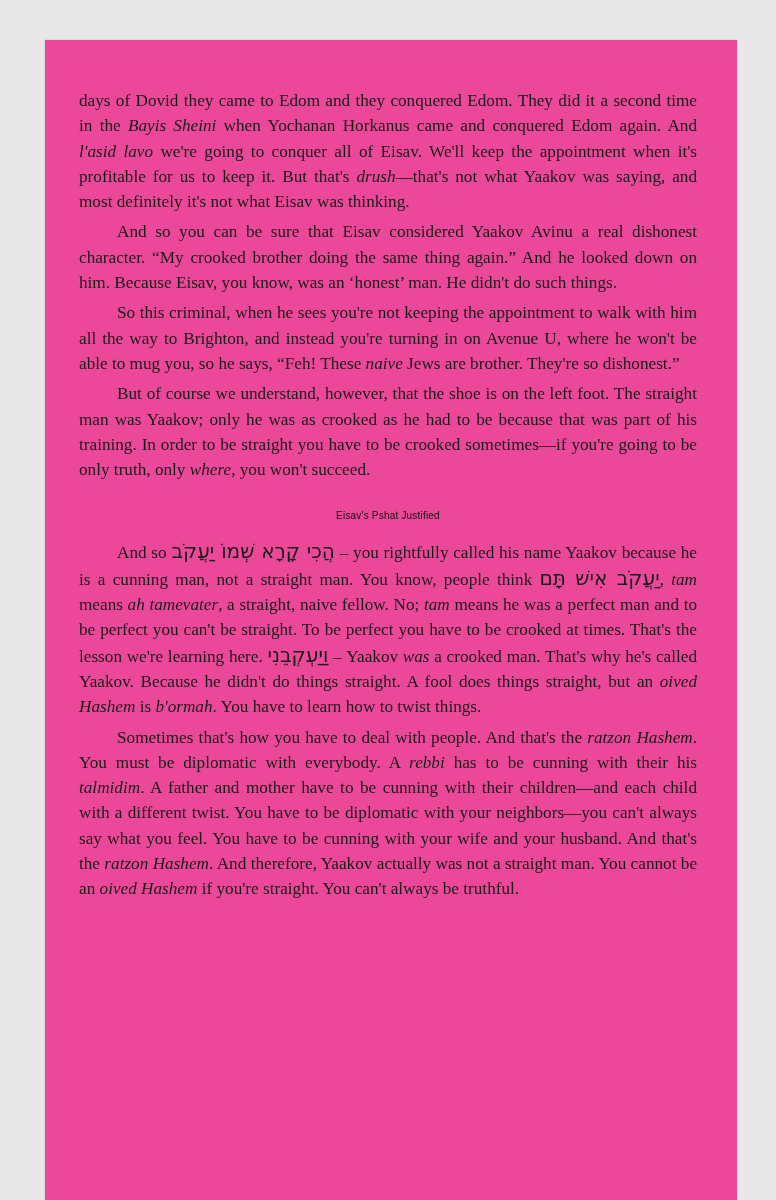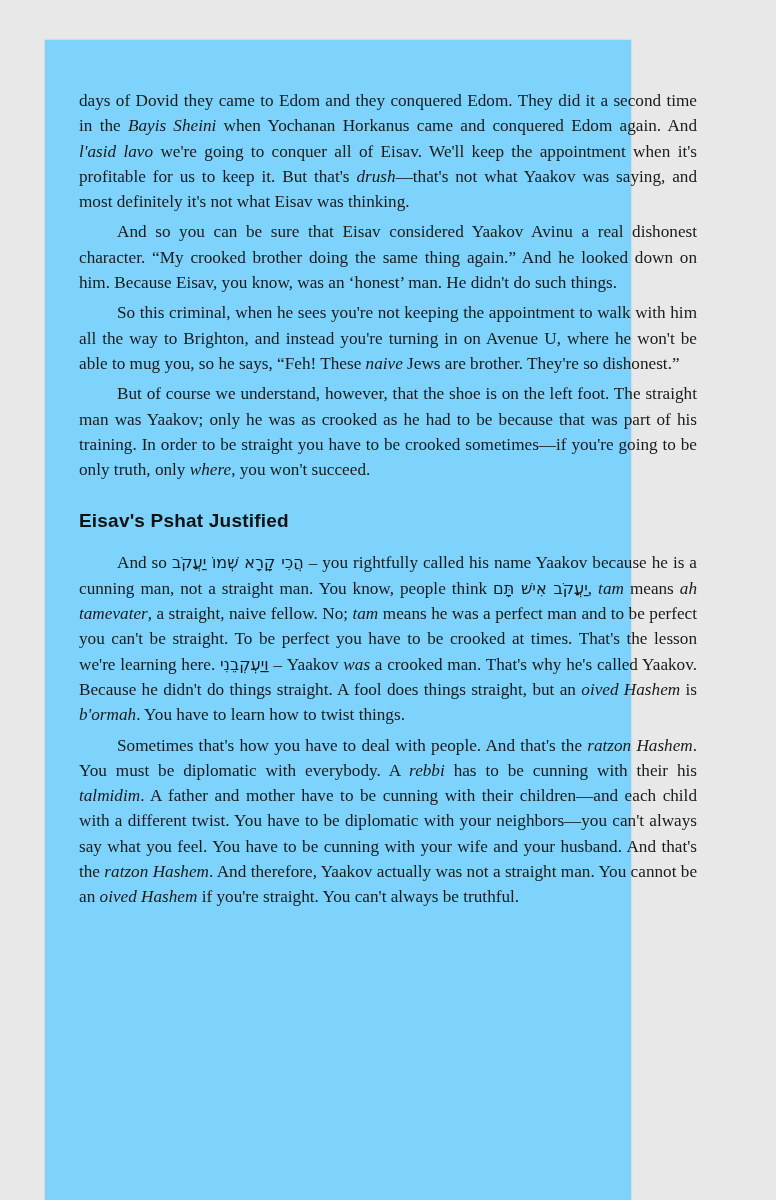--- a/index.html
+++ b/index.html
@@ -9,23 +9,23 @@
   }
   body {
     width: 776px;
     height: 1200px;
     font-family: "Liberation Serif", serif;
   }
   .page {
     position: absolute;
     left: 45px;
     top: 40px;
-    width: 586px;
+    width: 692px;
     height: 1160px;
-    background: #7dd3fc;
+    background: #ec4899;
     box-shadow: 0 0 2px rgba(0,0,0,0.18);
     box-sizing: border-box;
   }
   .content {
     position: absolute;
     left: 34px;
     top: 48px;
     width: 618px;
   }
   p.para {
@@ -38,29 +38,29 @@
   }
   p.para + p.para {
     margin-top: 5px;
   }
   p.indent {
     text-indent: 38px;
   }
   .it { font-style: italic; }
   .heb {
     font-family: "DejaVu Sans", sans-serif;
-    font-size: 16px;
+    font-size: 20px;
     direction: rtl;
     unicode-bidi: embed;
   }
   h2.section-head {
-    text-align: left;
+    text-align: center;
     font-family: "Liberation Sans", sans-serif;
-    font-size: 19px;
-    font-weight: bold;
+    font-size: 10px;
+    font-weight: normal;
     color: #111;
     margin: 28px 0 18px 0;
     letter-spacing: 0.2px;
   }
   .footer {
     position: absolute;
     left: 34px;
     top: 1044px;
     width: 618px;
     text-align: center;

